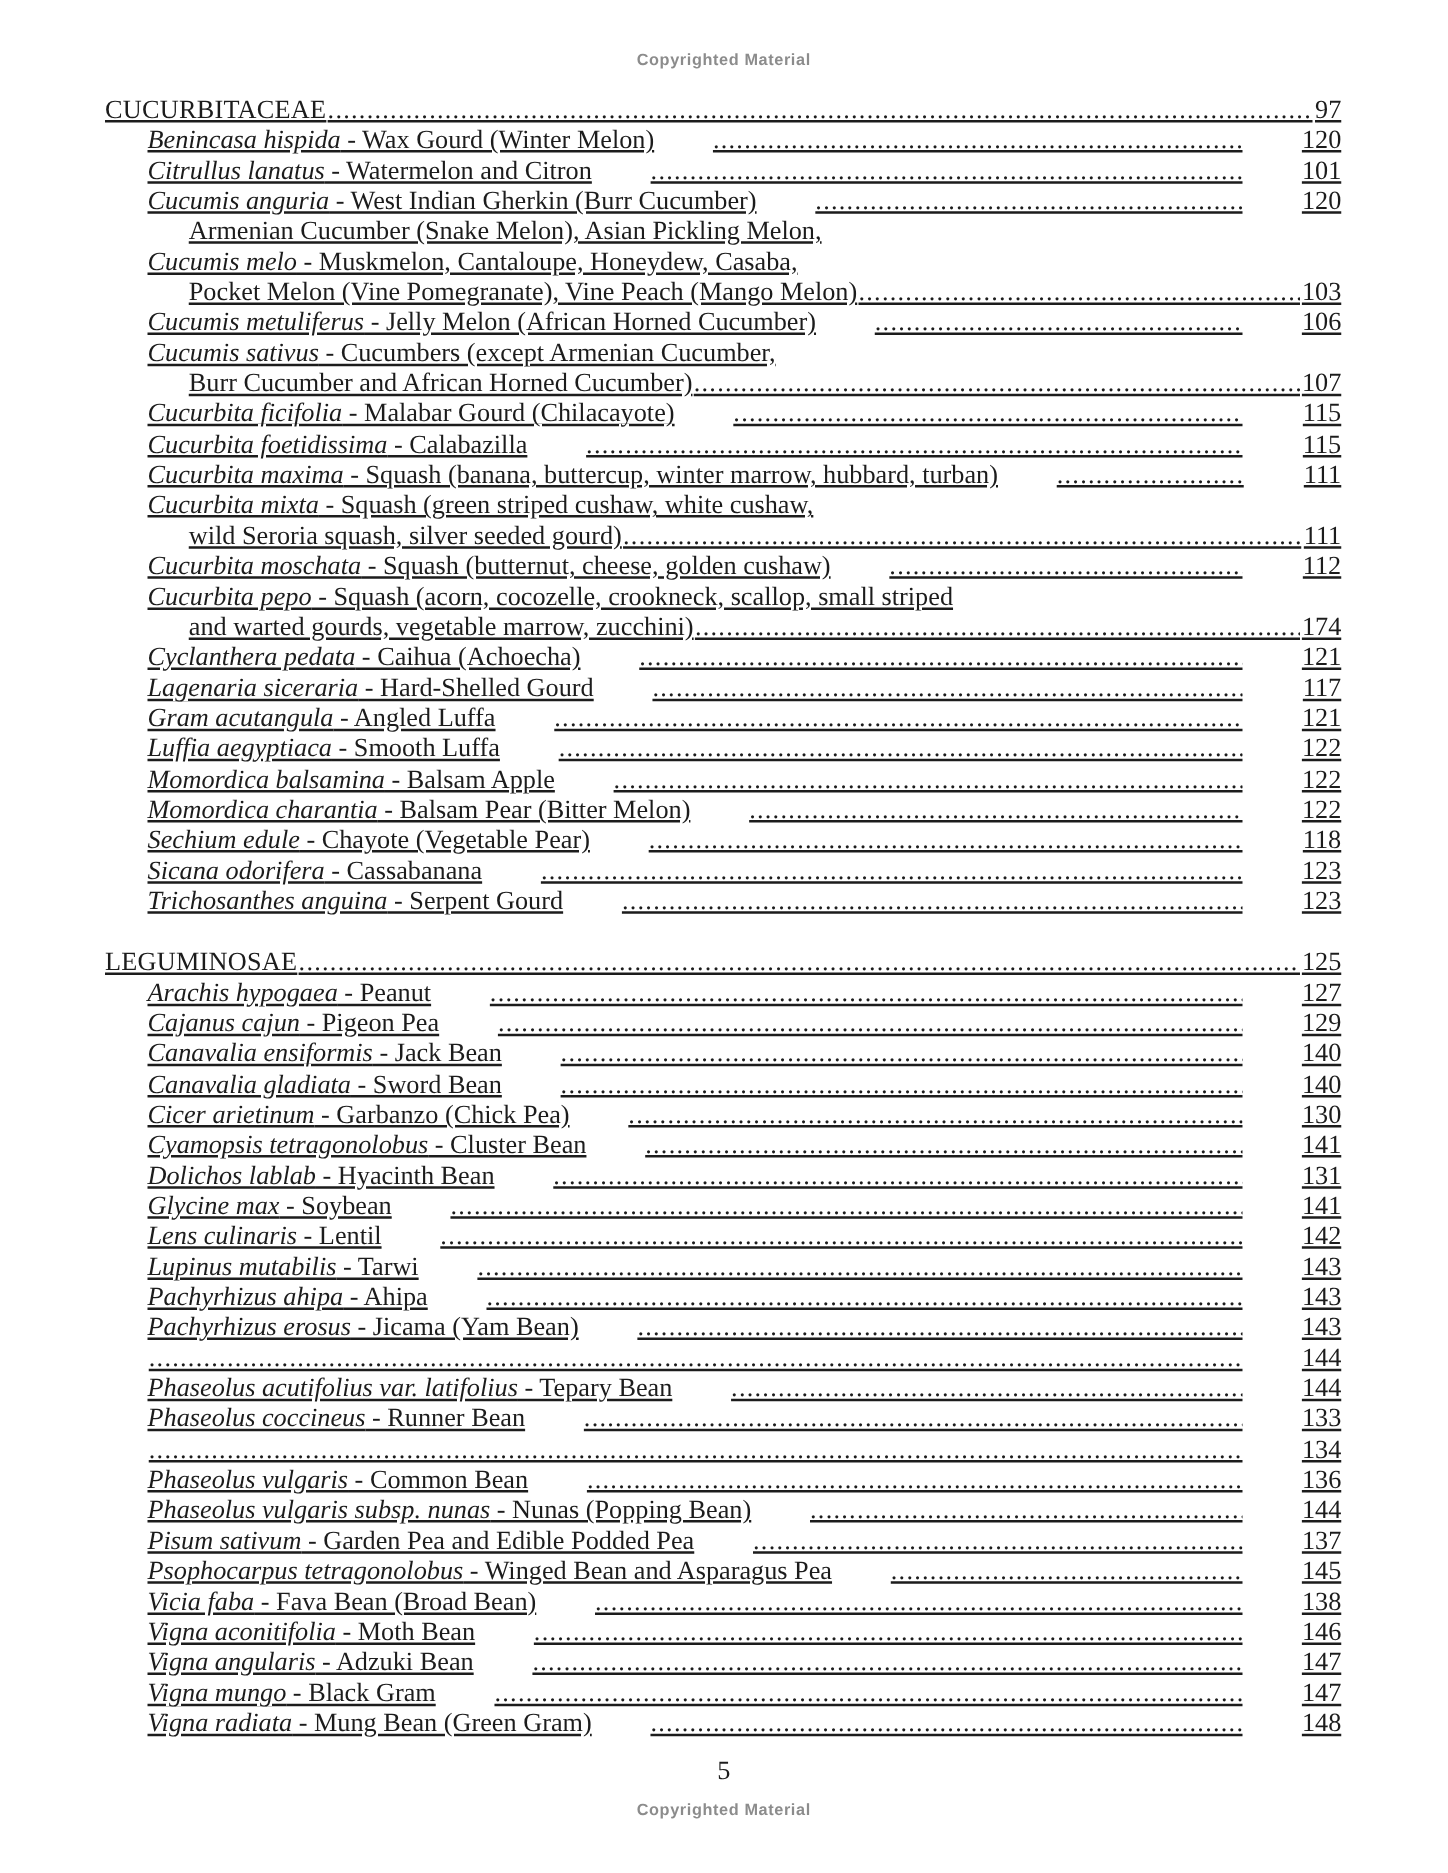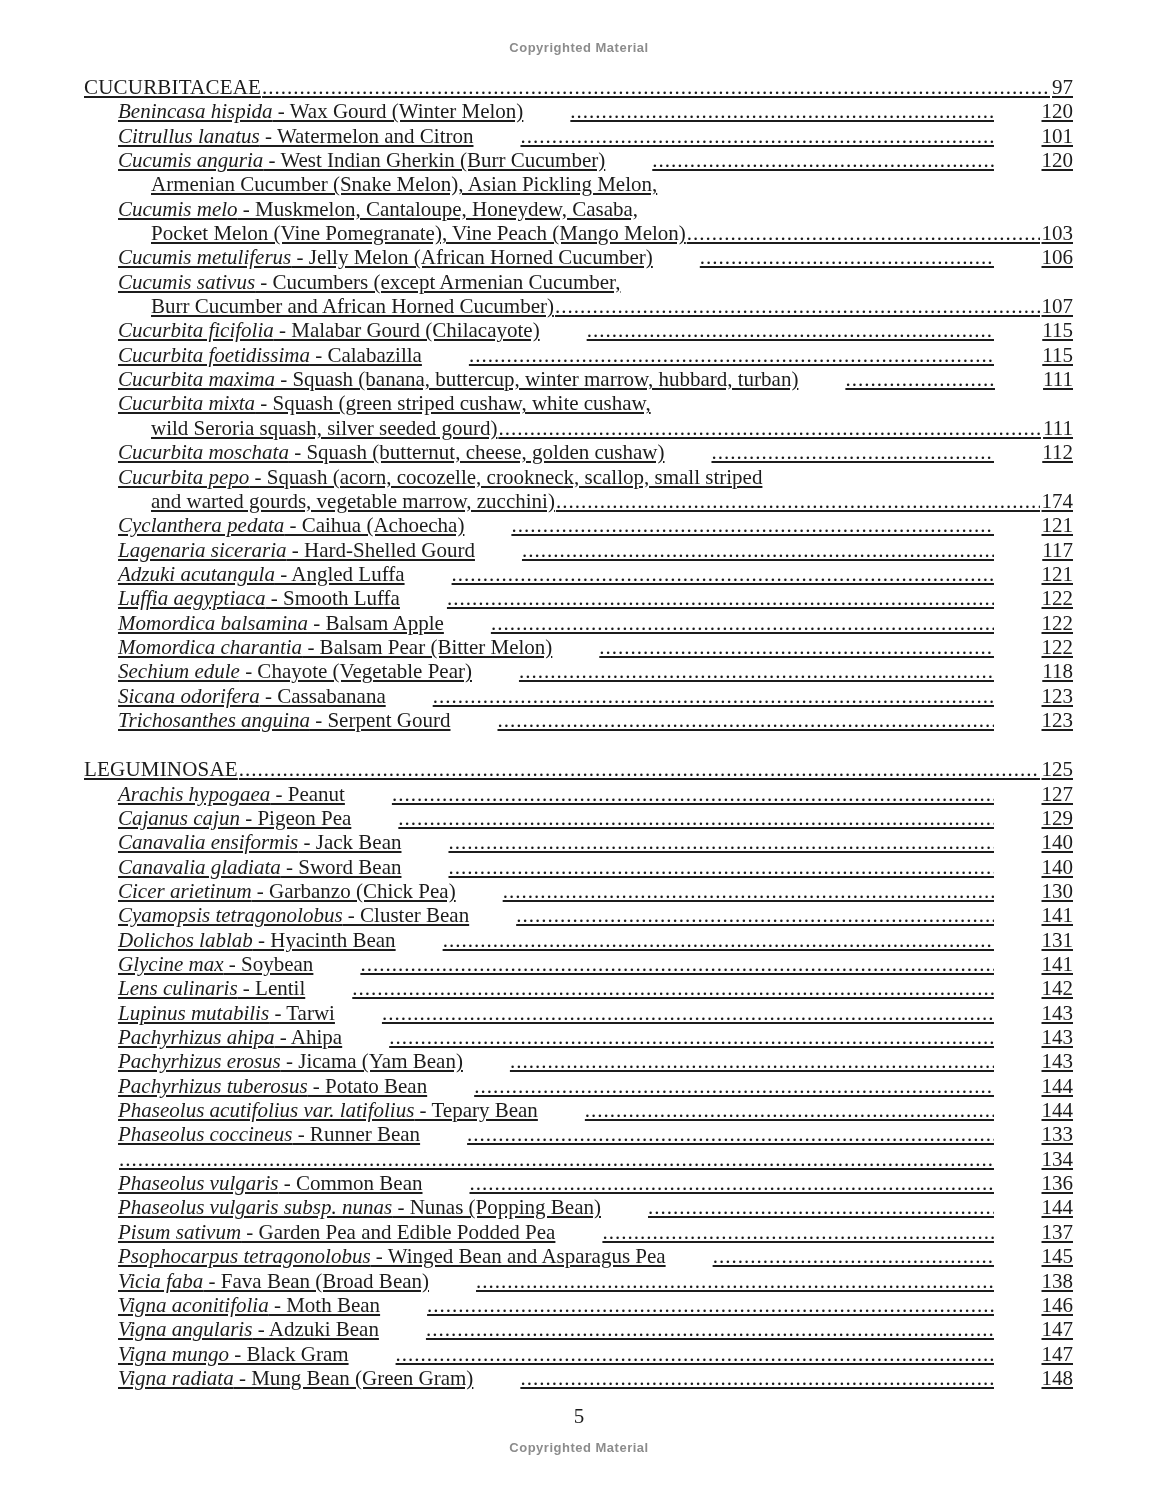--- a/index.html
+++ b/index.html
@@ -195,21 +195,21 @@
         </div>
         <div class="toc-entry">
           <div class="line species-line">
             <span class="text"><i class="sci">Lagenaria siceraria</i> - Hard-Shelled Gourd</span>
             <span class="dots">............................................................................................................................................................................................................................................................................................................</span>
             <span class="pagenum">117</span>
           </div>
         </div>
         <div class="toc-entry">
           <div class="line species-line">
-            <span class="text"><i class="sci">Adzuki acutangula</i> - Angled Luffa</span>
+            <span class="text"><i class="sci">Gram acutangula</i> - Angled Luffa</span>
             <span class="dots">............................................................................................................................................................................................................................................................................................................</span>
             <span class="pagenum">121</span>
           </div>
         </div>
         <div class="toc-entry">
           <div class="line species-line">
             <span class="text"><i class="sci">Luffia aegyptiaca</i> - Smooth Luffa</span>
             <span class="dots">............................................................................................................................................................................................................................................................................................................</span>
             <span class="pagenum">122</span>
           </div>
@@ -335,21 +335,20 @@
         </div>
         <div class="toc-entry">
           <div class="line species-line">
             <span class="text"><i class="sci">Pachyrhizus erosus</i> - Jicama (Yam Bean)</span>
             <span class="dots">............................................................................................................................................................................................................................................................................................................</span>
             <span class="pagenum">143</span>
           </div>
         </div>
         <div class="toc-entry">
           <div class="line species-line">
-            <span class="text"><i class="sci">Pachyrhizus tuberosus</i> - Potato Bean</span>
             <span class="dots">............................................................................................................................................................................................................................................................................................................</span>
             <span class="pagenum">144</span>
           </div>
         </div>
         <div class="toc-entry">
           <div class="line species-line">
             <span class="text"><i class="sci">Phaseolus acutifolius var. latifolius</i> - Tepary Bean</span>
             <span class="dots">............................................................................................................................................................................................................................................................................................................</span>
             <span class="pagenum">144</span>
           </div>

